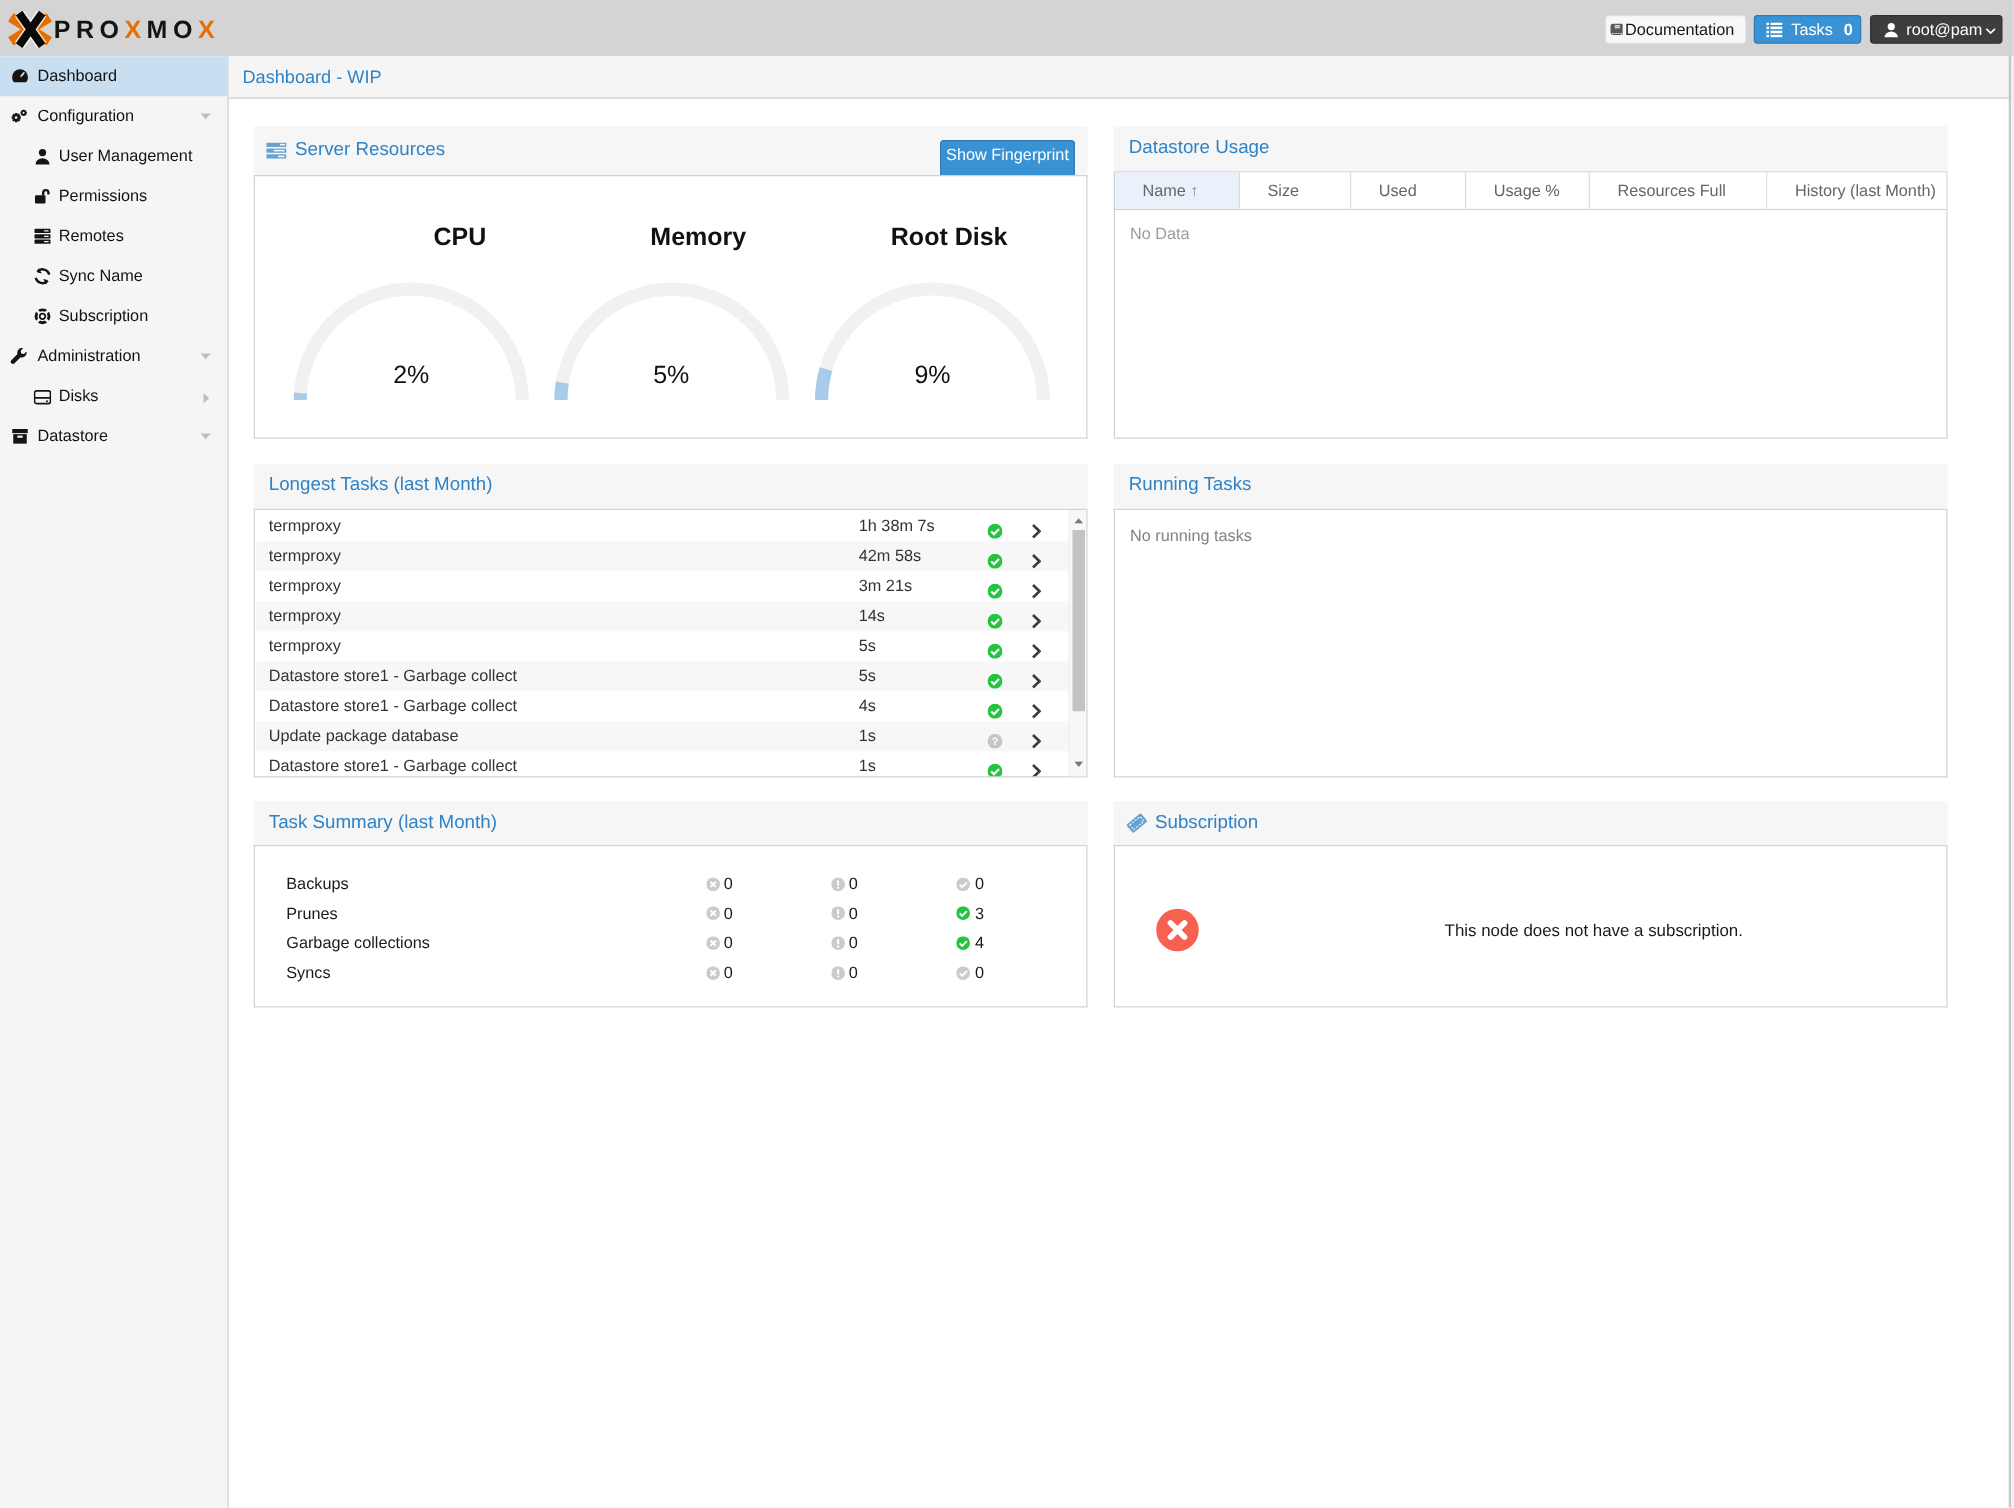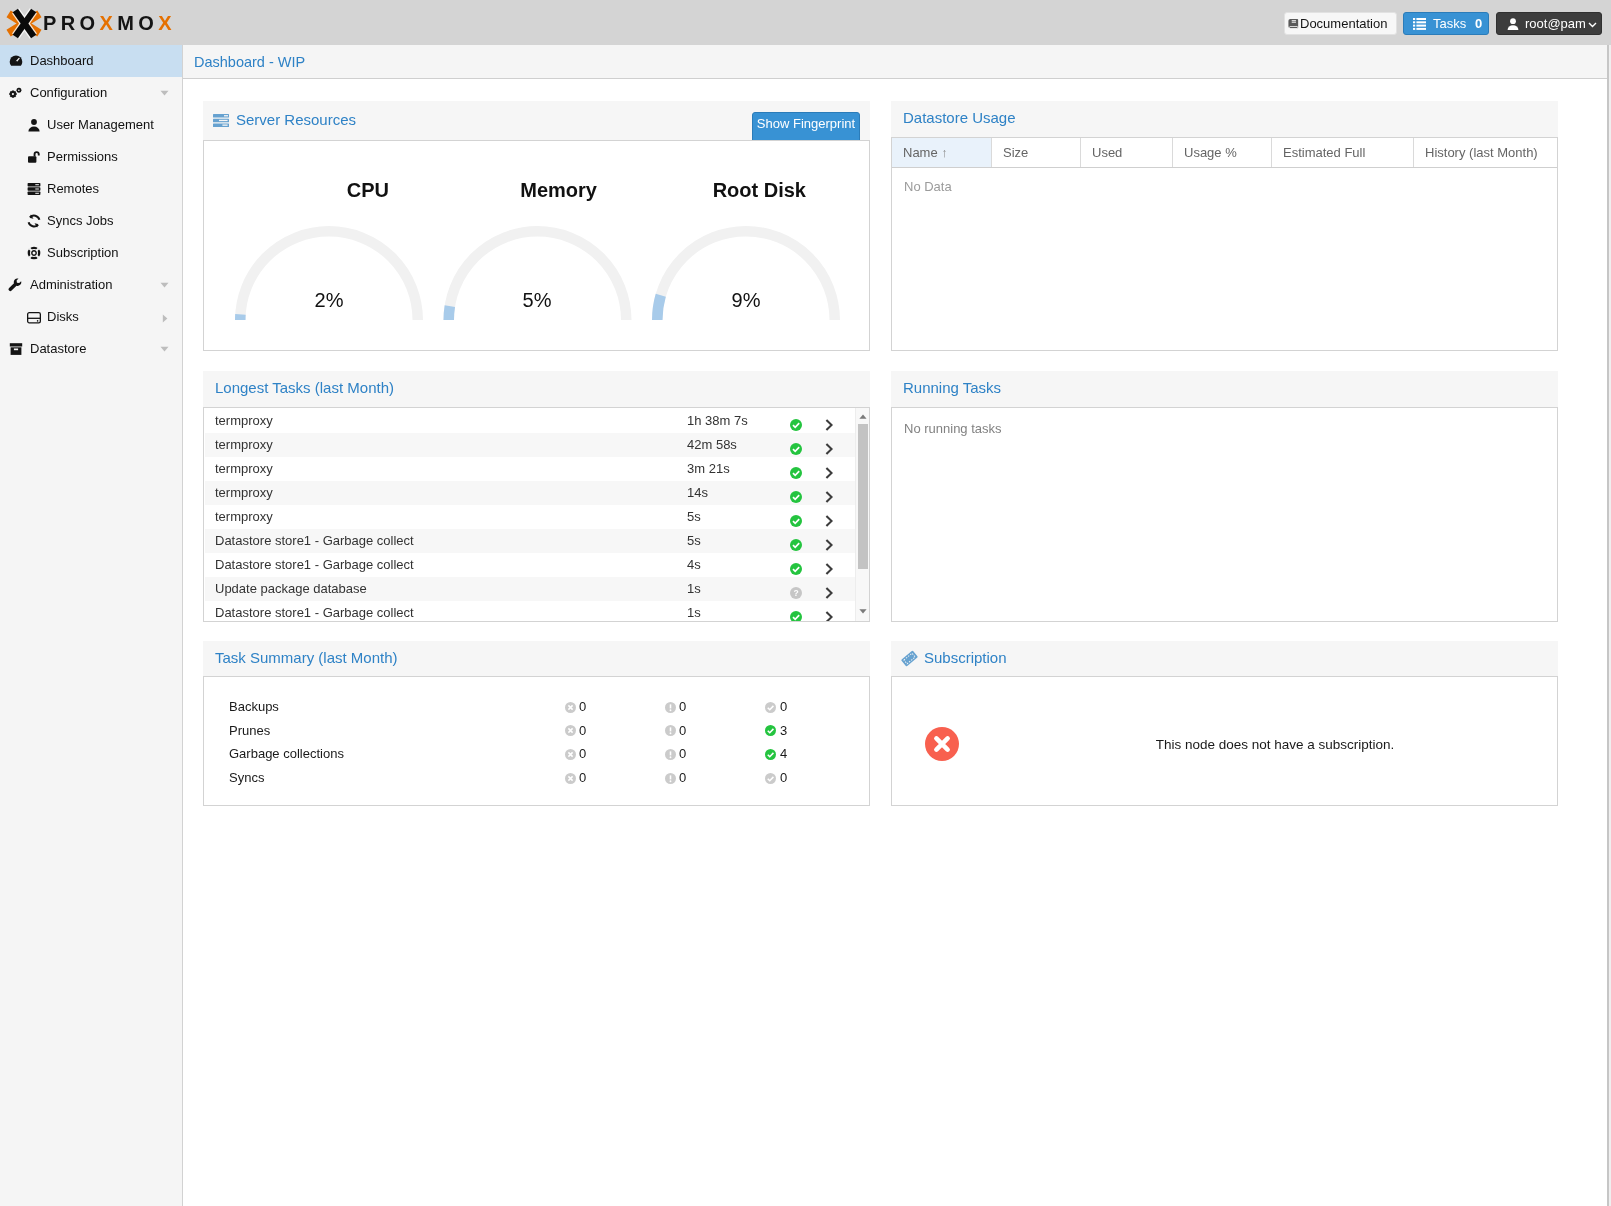--- a/index.html
+++ b/index.html
@@ -32,21 +32,21 @@
   .gaugelbl { position:absolute; width:120px; text-align:right; font-size:20px; font-weight:bold; color:#111; }
   .gaugepct { position:absolute; width:120px; text-align:center; font-size:20px; color:#111; }
 
   .trow { position:absolute; left:1px; width:651px; height:24px; line-height:24px; color:#333; }
   .trow.alt { background:#f7f7f7; }
   .trow .nm { position:absolute; left:10px; top:0; }
   .trow .dur { position:absolute; left:482px; top:0; }
   .trow .st { position:absolute; left:585px; top:6px; }
   .trow .chv { position:absolute; left:620px; top:6px; }
 
-  .dcol { position:absolute; top:0; height:29px; line-height:29px; border-right:1px solid #dadada; color:#656565; padding-left:11px; background:#fff; }
+  .dcol { position:absolute; top:0; height:29px; line-height:29px; border-right:1px solid #dadada; color:#656565; padding-left:22px; background:#fff; }
 
   .tsrow { position:absolute; left:0; width:660px; height:24px; line-height:24px; color:#1a1a1a; }
   .tsrow .lbl { position:absolute; left:25px; }
   .tsrow .c0 { position:absolute; left:375px; top:0; line-height:24px; }
   .tsrow .c1 { position:absolute; left:475px; top:0; line-height:24px; }
   .tsrow .c2 { position:absolute; left:576px; top:0; line-height:24px; }
   .tsrow .ico { position:absolute; top:6.5px; width:11px; height:11px; }
 </style>
 </head>
 <body>
@@ -163,21 +163,21 @@
     </svg>
     <span style="position:absolute;left:47px">Remotes</span>
   </div>
   <div class="nav" style="top:160px">
     <svg class="ic" style="left:27px" viewBox="0 0 14 14">
       <path d="M12.4 5.7 A5.6 5.6 0 0 0 2.8 3.4" stroke="#141414" stroke-width="2" fill="none"></path>
       <path d="M3.4 0.5 v3.6 h3.6 z" fill="#141414" transform="rotate(13 3.4 2.3)"></path>
       <path d="M1.6 8.3 A5.6 5.6 0 0 0 11.2 10.6" stroke="#141414" stroke-width="2" fill="none"></path>
       <path d="M10.6 13.5 v-3.6 h-3.6 z" fill="#141414" transform="rotate(13 10.6 11.7)"></path>
     </svg>
-    <span style="position:absolute;left:47px">Syncs Jobs</span>
+    <span style="position:absolute;left:47px">Sync Name</span>
   </div>
   <div class="nav" style="top:192px">
     <svg class="ic" style="left:27px" viewBox="0 0 14 14">
       <circle cx="7" cy="7" r="6.3" fill="#141414"></circle>
         <circle cx="7" cy="7" r="4" fill="#f5f5f5"></circle>
         <circle cx="7" cy="7" r="2.9" fill="#141414"></circle>
         <circle cx="7" cy="7" r="1.5" fill="#f5f5f5"></circle>
       <g stroke="#f5f5f5" stroke-width="2">
           <path d="M2.2 2.2 l2.6 2.6 M11.8 2.2 l-2.6 2.6 M2.2 11.8 l2.6-2.6 M11.8 11.8 l-2.6-2.6"></path>
         </g>
@@ -260,21 +260,21 @@
 
 <div class="phd" style="left:891px;top:101px;width:667px;height:36px">
   <span class="ttl" style="left:12px;top:8px">Datastore Usage</span>
 </div>
 <div class="pbd" style="left:891px;top:137px;width:667px;height:214px">
   <div class="abs" style="left:0;top:0;width:665px;height:30px;border-bottom:1px solid #cfcfcf">
     <div class="dcol" style="left:0;width:100px;background:#e9f2fb">Name <span style="color:#8b8b8b">↑</span></div>
     <div class="dcol" style="left:100px;width:89px">Size</div>
     <div class="dcol" style="left:189px;width:92px">Used</div>
     <div class="dcol" style="left:281px;width:99px">Usage %</div>
-    <div class="dcol" style="left:380px;width:142px">Estimated Full</div>
+    <div class="dcol" style="left:380px;width:142px">Resources Full</div>
     <div class="dcol" style="left:522px;width:143px;border-right:none">History (last Month)</div>
   </div>
   <div class="abs" style="left:12px;top:41px;color:#9b9b9b">No Data</div>
 </div>
 
 <div class="phd" style="left:203px;top:371px;width:667px;height:36px">
   <span class="ttl" style="left:12px;top:8px">Longest Tasks (last Month)</span>
 </div>
 <div class="pbd" style="left:203px;top:407px;width:667px;height:215px;overflow:hidden">
   <div id="ltrows">

